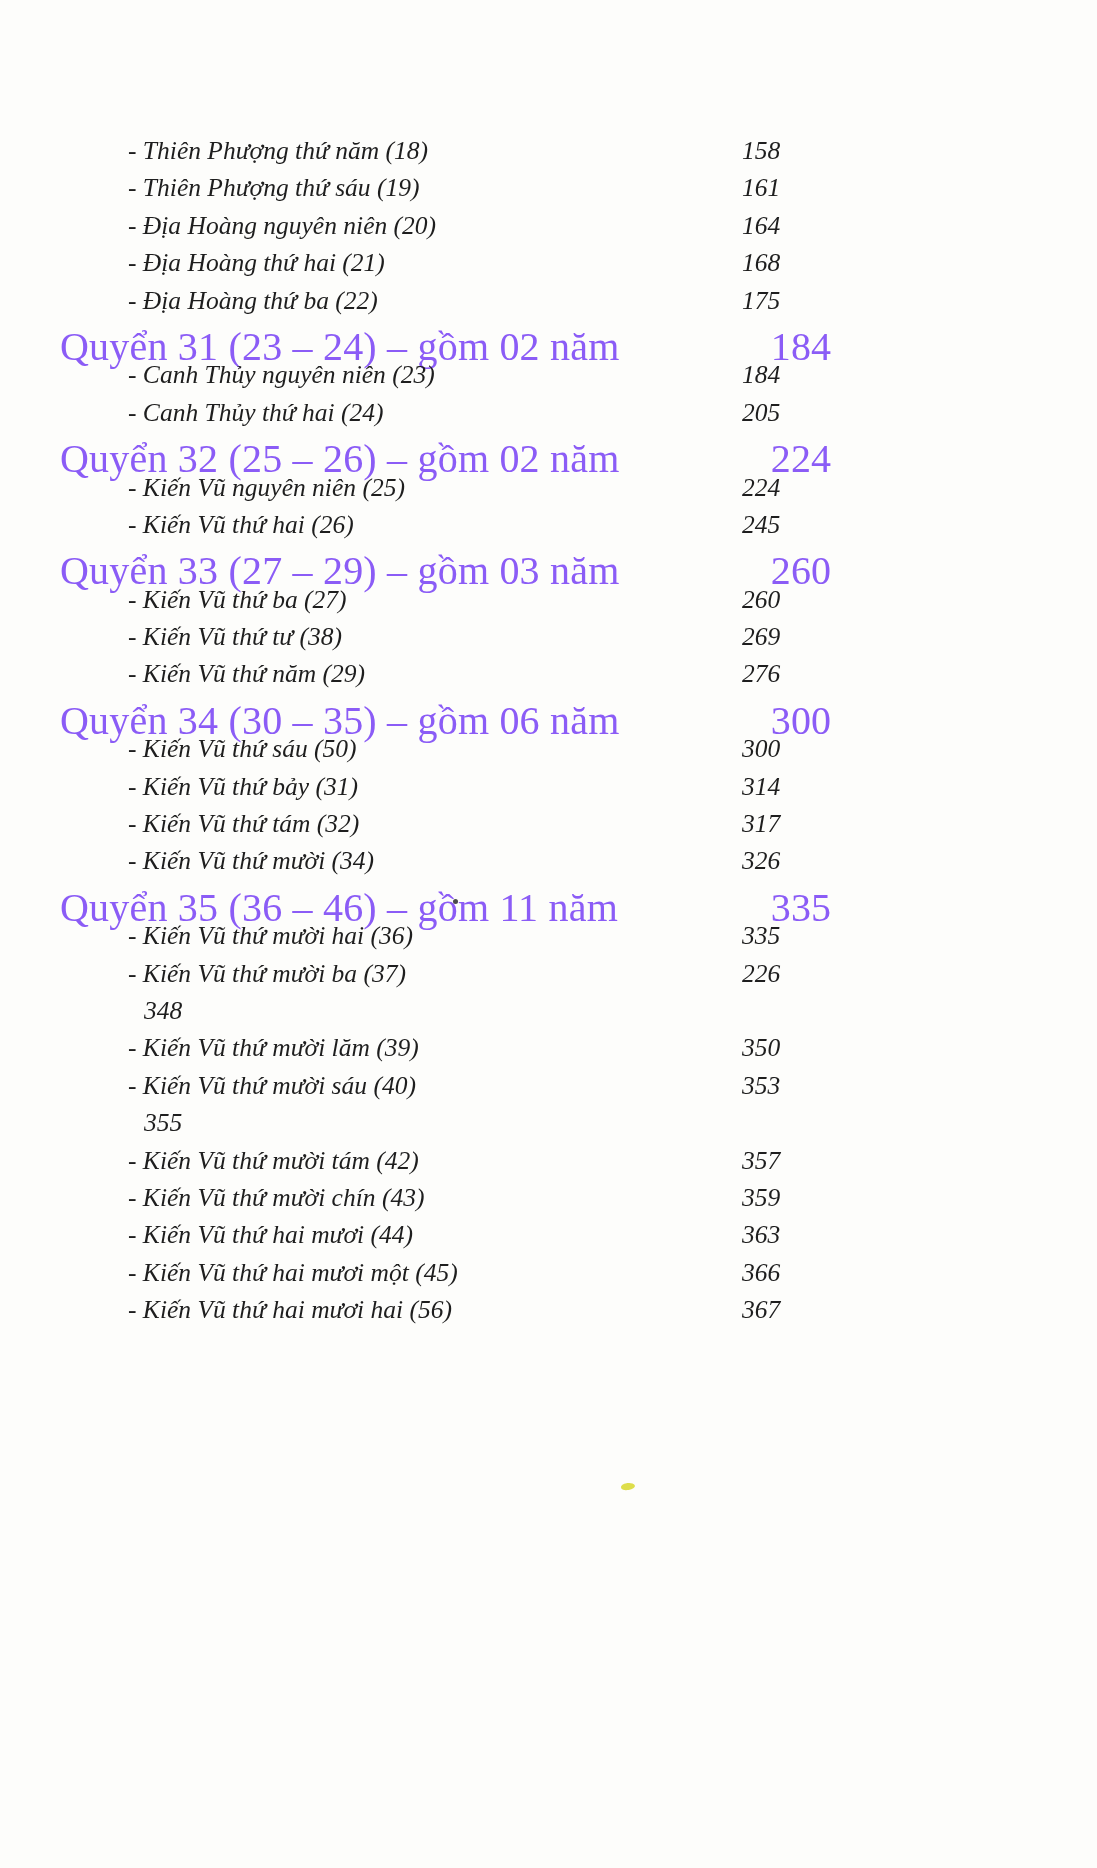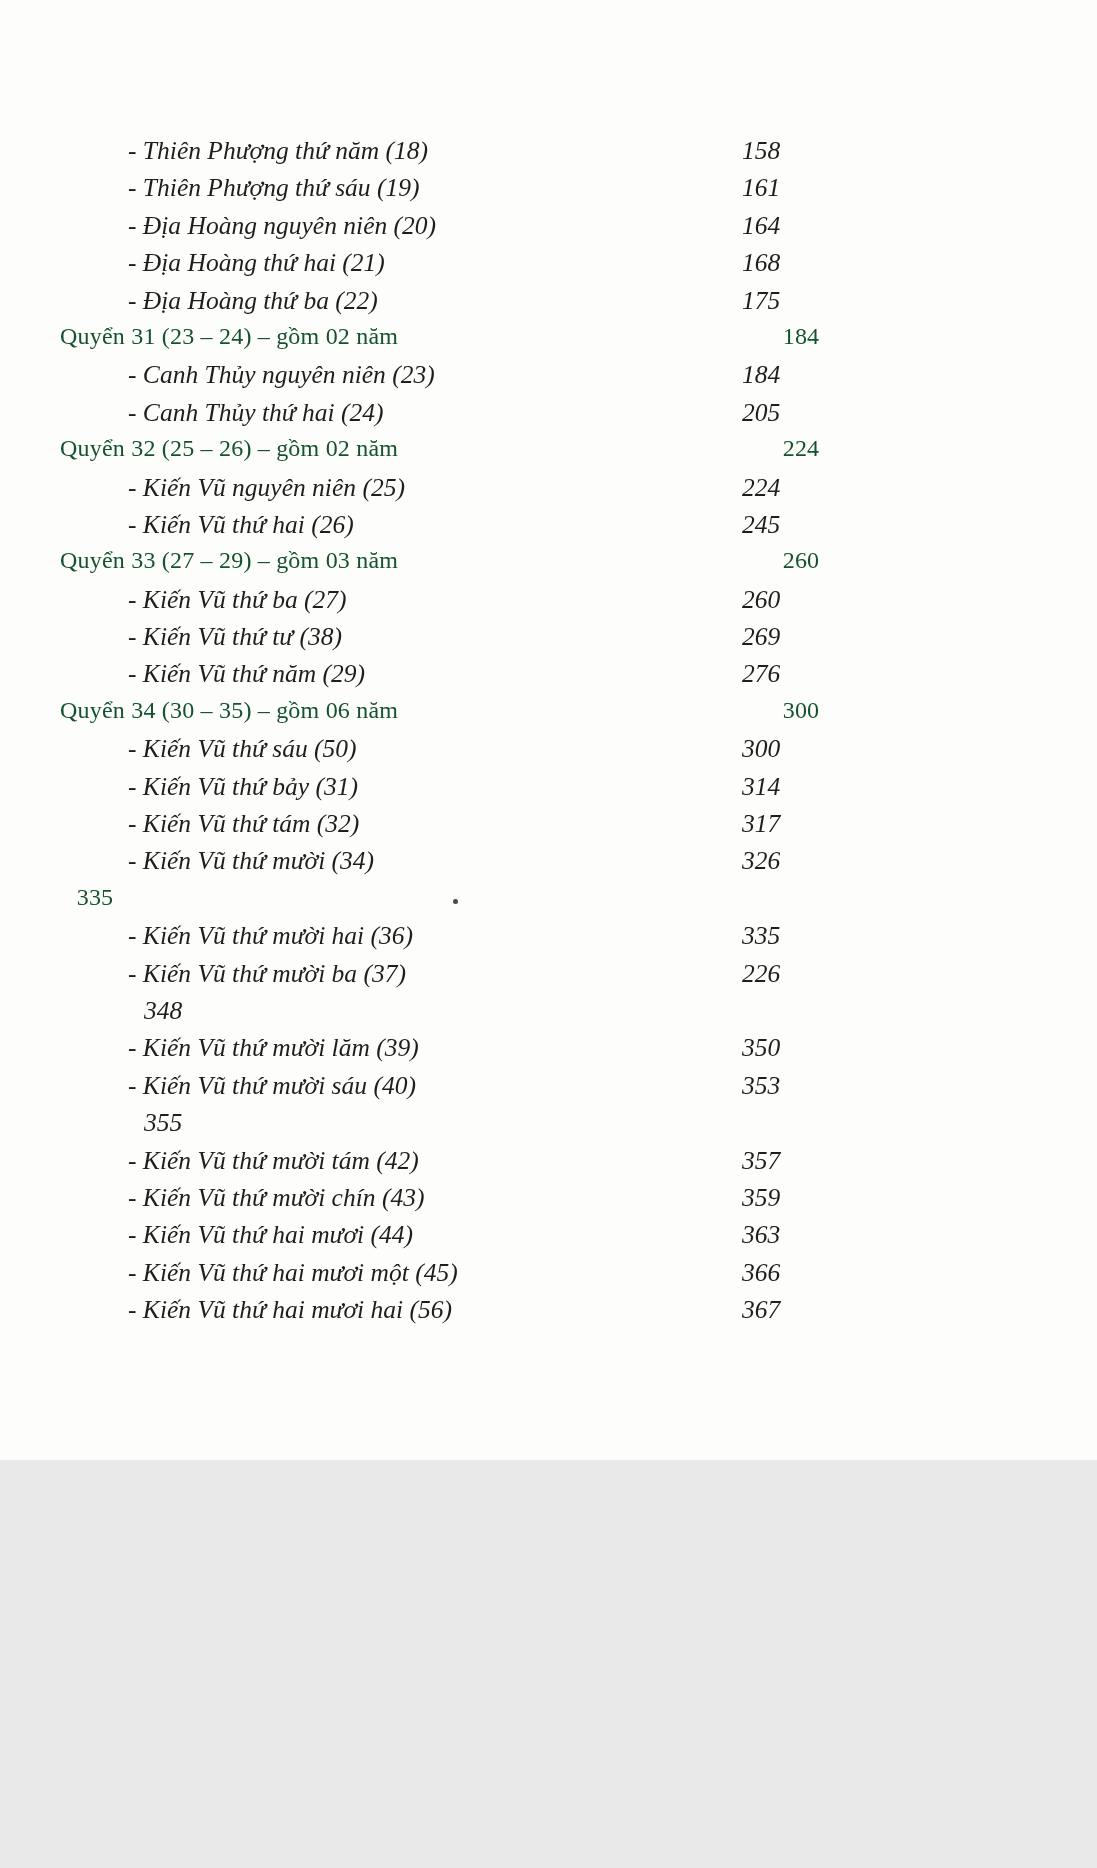--- a/index.html
+++ b/index.html
@@ -3,21 +3,21 @@
 <meta charset="utf-8">
 <style>
   html, body {
     margin: 0;
     padding: 0;
     background: #e9e9e9;
   }
   .scan-page {
     position: relative;
     width: 1097px;
-    height: 1460px;
+    height: 1868px;
     margin: 0 auto;
     background: #fdfdfb;
     overflow: hidden;
     font-family: "Liberation Serif", "DejaVu Serif", serif;
     color: #1c1c1c;
   }
   .toc-list {
     position: absolute;
     left: 60px;
     top: 136px;
@@ -25,24 +25,24 @@
   }
   .toc-row {
     display: flex;
     justify-content: space-between;
     align-items: baseline;
     height: 37.4px;
     box-sizing: border-box;
     white-space: nowrap;
   }
   .toc-row.volume {
-    font-size: 24px;
+    font-size: 40px;
     font-style: normal;
     letter-spacing: 0.2px;
-    color: #14532d;
+    color: #8b5cf6;
   }
   .toc-row.sub {
     font-size: 25.5px;
     font-style: italic;
     padding-left: 68px;
     padding-right: 40px;
     color: #1e1e1e;
   }
   .toc-label {
     flex: 0 1 auto;
@@ -156,20 +156,21 @@
   </div>
       <div class="toc-row sub">
     <span class="toc-label">- Kiến Vũ thứ tám (32)</span>
     <span class="toc-pagenum">317</span>
   </div>
       <div class="toc-row sub">
     <span class="toc-label">- Kiến Vũ thứ mười (34)</span>
     <span class="toc-pagenum">326</span>
   </div>
       <div class="toc-row volume">
+    <span class="toc-label">Quyển 35 (36 – 46) – gồm 11 năm</span>
     <span class="toc-pagenum">335</span>
   </div>
       <div class="toc-row sub">
     <span class="toc-label">- Kiến Vũ thứ mười hai (36)</span>
     <span class="toc-pagenum">335</span>
   </div>
       <div class="toc-row sub">
     <span class="toc-label">- Kiến Vũ thứ mười ba (37)</span>
     <span class="toc-pagenum">226</span>
   </div>

